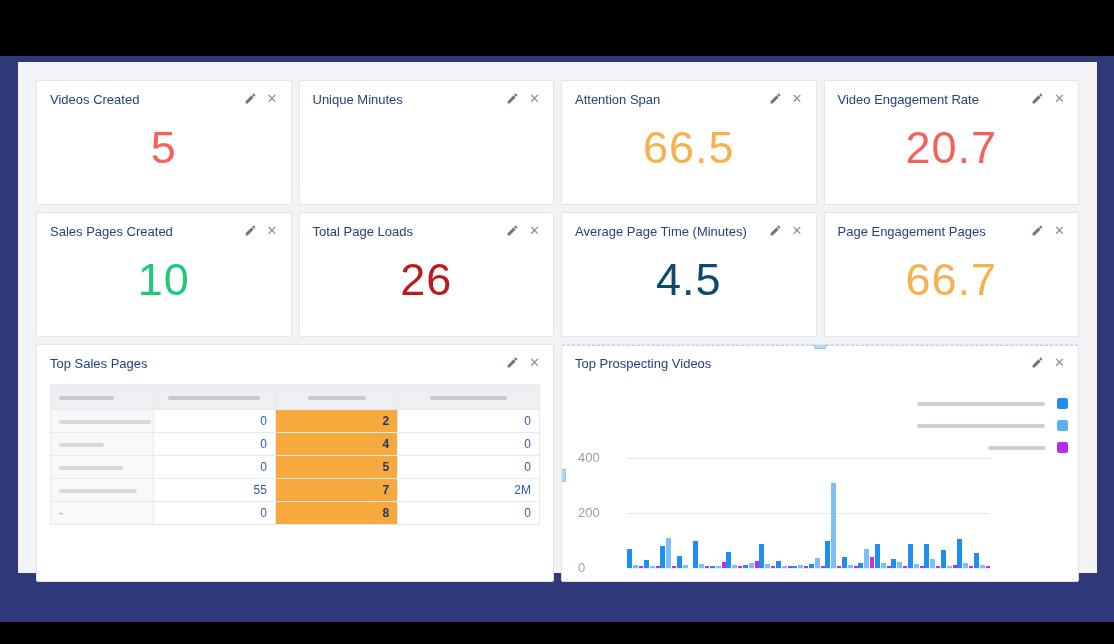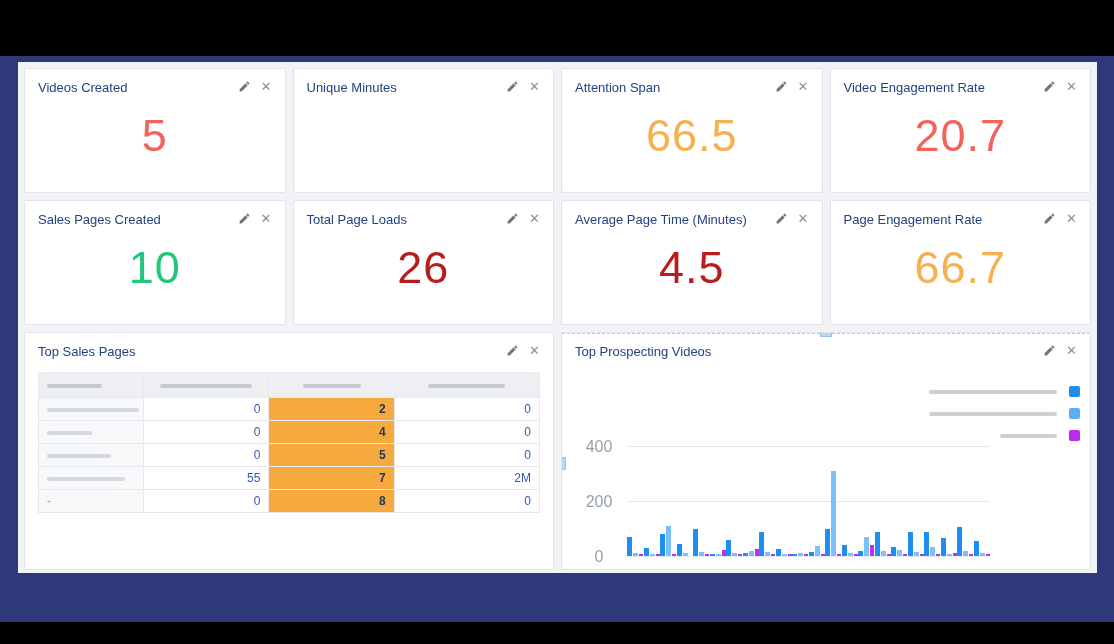--- a/index.html
+++ b/index.html
@@ -1,19 +1,19 @@
 <!DOCTYPE html>
 <html><head>
 <meta charset="utf-8">
 <style>
   * { margin:0; padding:0; box-sizing:border-box; }
   html,body { width:1114px; height:644px; background:#000; font-family:"Liberation Sans", sans-serif; overflow:hidden; }
   .stage { position:relative; width:1114px; height:644px; background:#000; }
   .navy-frame { position:absolute; left:0; top:56px; width:1114px; height:566px; background:#2f3979; }
-  .canvas { position:absolute; left:18px; top:6px; width:1079px; height:511px; background:#f1f3f7; padding:6px; }
+  .canvas { position:absolute; left:18px; top:6px; width:1079px; height:511px; background:#f1f3f7; padding:18px; }
   .grid { display:grid; grid-template-columns:repeat(4,1fr); grid-template-rows:125px 125px 238px; gap:7px; width:100%; }
 
   .card { background:#fff; border:1px solid #e1e4e9; border-radius:2px; padding:11px 13px; display:flex; flex-direction:column; overflow:hidden; }
   .card-head { display:flex; align-items:flex-start; justify-content:space-between; }
   .card-title { font-size:13px; color:#24427f; line-height:16px; }
   .card-actions { display:flex; align-items:center; gap:10px; flex:0 0 auto; margin-left:8px; }
   .icon-btn { background:none; border:none; cursor:pointer; padding:0; line-height:0; }
   .icon-btn svg { width:13px; height:13px; fill:#6d7582; }
   .close-x { font-size:13px; color:#8a9099; line-height:13px; font-family:"Liberation Sans", sans-serif; }
   .kpi-value { flex:1; display:flex; align-items:center; justify-content:center; font-size:45px; letter-spacing:1px; padding-bottom:6px; }
@@ -33,21 +33,21 @@
 
   
   .sel-top { position:absolute; left:0; right:0; top:0; border-top:1px dashed #a9cfec; }
   .handle { position:absolute; background:#b5d9f1; border:1px solid #8fc3e8; border-radius:1px; }
   .handle.top { width:12px; height:7px; left:50%; top:-3px; margin-left:-6px; }
   .handle.left { width:5px; height:13px; left:-1px; top:124px; }
   .legend { position:absolute; right:10px; top:53px; }
   .legend-row { display:flex; align-items:center; justify-content:flex-end; margin-bottom:11px; }
   .legend-line { height:4px; border-radius:2px; background:#ccd0d6; margin-right:12px; }
   .legend-swatch { width:11px; height:11px; border-radius:2px; }
-  .ytick { position:absolute; left:16px; width:42px; text-align:center; font-size:16px; color:#97a0ab; }
+  .ytick { position:absolute; left:16px; width:42px; text-align:left; font-size:13px; color:#97a0ab; }
   .gridline { position:absolute; left:65px; width:363px; border-top:1px solid #dfe6f0; }
   .plot { position:absolute; left:65px; width:363px; top:113px; height:110px; }
   .bars { position:absolute; left:0; right:0; bottom:0; top:-85px; display:flex; align-items:flex-end; justify-content:space-between; }
   .bargroup { display:flex; align-items:flex-end; gap:1px; }
   .bar { width:5px; }
 </style>
 </head>
 <body>
 
 <div class="stage">
@@ -122,24 +122,24 @@
             </div><div class="card">
               <div class="card-head">
                 <span class="card-title">Average Page Time (Minutes)</span>
                 <span class="card-actions">
                   <button class="icon-btn"><svg viewBox="0 0 24 24">
                       <path d="M3 17.25V21h3.75L17.8 9.94l-3.75-3.75L3 17.25zM20.7 7.04c.39-.39.39-1.02 0-1.41l-2.34-2.34c-.39-.39-1.02-.39-1.41 0l-1.83 1.83 3.75 3.75 1.83-1.83z"></path>
                     </svg></button>
                   <button class="icon-btn close-x">✕</button>
                 </span>
               </div>
-              <div class="kpi-value" style="color:#b91c1c">4.5</div>
-            </div><div class="card">
-              <div class="card-head">
-                <span class="card-title">Page Engagement Rate</span>
+              <div class="kpi-value" style="color:#0c4a6e">4.5</div>
+            </div><div class="card">
+              <div class="card-head">
+                <span class="card-title">Page Engagement Pages</span>
                 <span class="card-actions">
                   <button class="icon-btn"><svg viewBox="0 0 24 24">
                       <path d="M3 17.25V21h3.75L17.8 9.94l-3.75-3.75L3 17.25zM20.7 7.04c.39-.39.39-1.02 0-1.41l-2.34-2.34c-.39-.39-1.02-.39-1.41 0l-1.83 1.83 3.75 3.75 1.83-1.83z"></path>
                     </svg></button>
                   <button class="icon-btn close-x">✕</button>
                 </span>
               </div>
               <div class="kpi-value" style="color:#f6b14e">66.7</div>
             </div></div>
 

